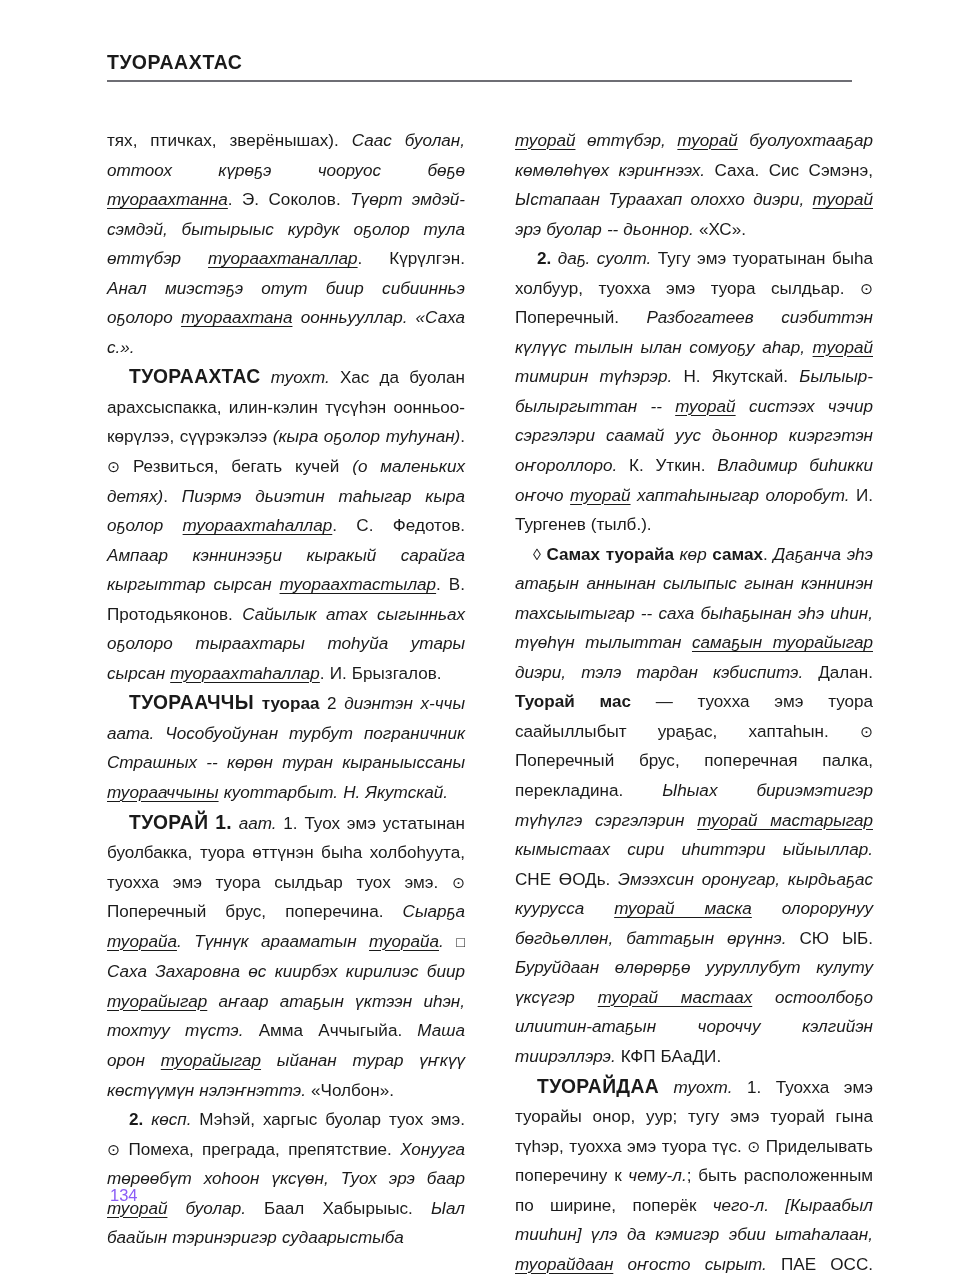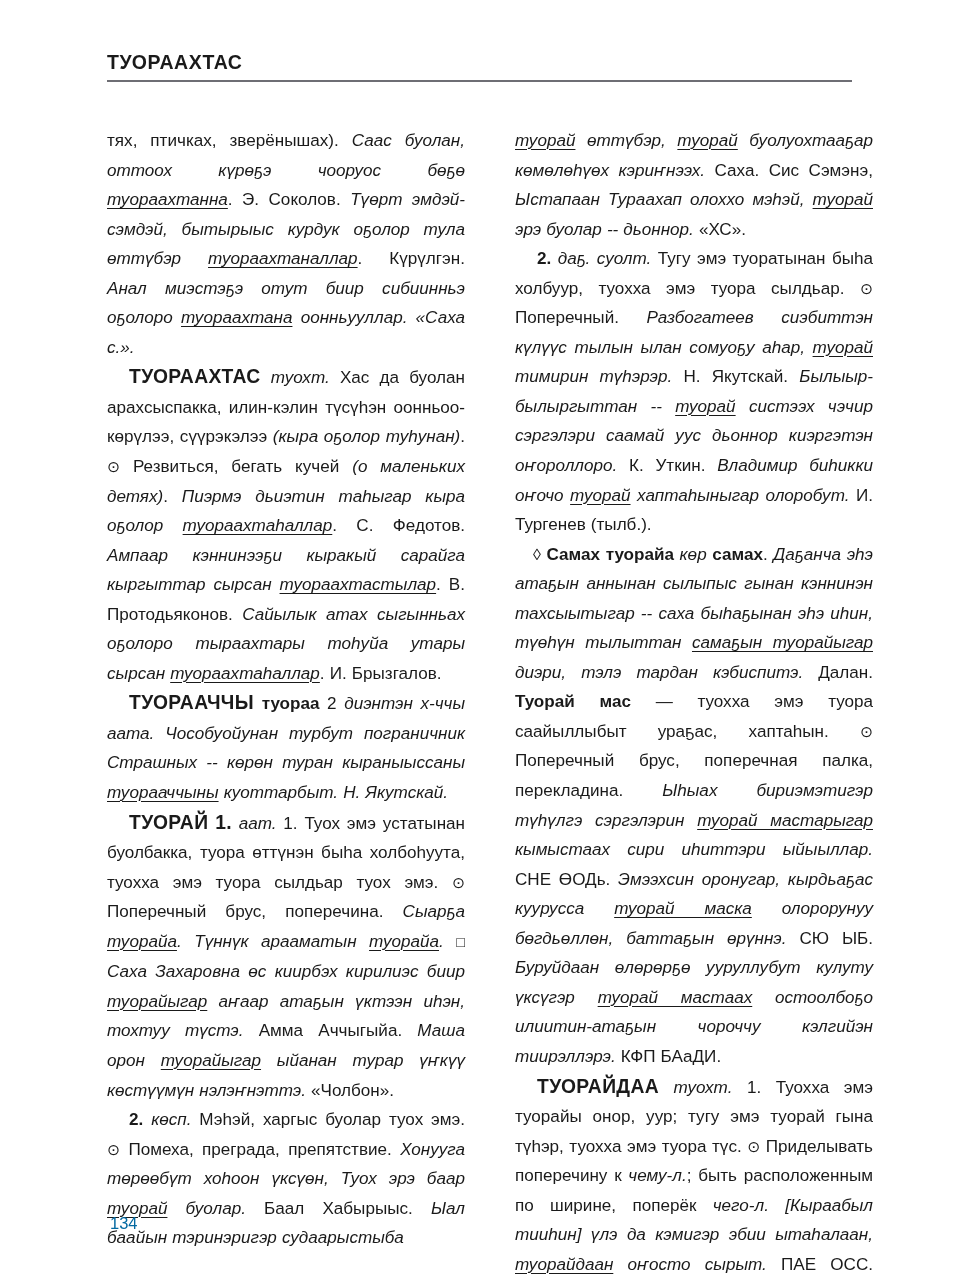--- a/index.html
+++ b/index.html
@@ -104,23 +104,23 @@
   }
   .mark-di {
     font-style: normal;
     font-size: 16px;
   }
 
   
   .folio {
     position: absolute;
     left: 110px;
-    top: 1214px;
+    top: 1186px;
     font-size: 16.5px;
-    color: #0369a1;
+    color: #8b5cf6;
   }
 </style>
 </head>
 <body>
 
 <div class="page">
 
   <div class="runhead">
     <div class="runhead-title">ТУОРААХТАС</div>
     <div class="runhead-rule"></div>
@@ -137,21 +137,21 @@
       <p class="para entry"><span class="hw">ТУОРААЧЧЫ</span><span class="ro"> </span><span class="bi">туораа</span><span class="ro"> </span><span class="ro">2</span><span class="ro"> </span><span class="it">диэнтэн х-ччы аата.</span><span class="ro"> </span><span class="it">Чособуойунан турбут пограничник Страшных -- көрөн туран кыраныыссаны </span><span class="ul">туорааччыны</span><span class="it"> куоттарбыт. Н. Якутскай.</span></p>
 
       <p class="para entry"><span class="hw">ТУОРАЙ</span><span class="ro"> </span><span class="hw">1.</span><span class="ro"> </span><span class="it">аат.</span><span class="ro"> </span><span class="ro">1.</span><span class="ro"> </span><span class="ro">Туох эмэ устатынан буолбакка, туора өттүнэн быһа холбоһуута, туохха эмэ туора сылдьар туох эмэ. </span><span class="mark-dot">⊙</span><span class="ro"> </span><span class="ro">Поперечный брус, поперечина. </span><span class="it">Сыарҕа </span><span class="ul">туорайа</span><span class="it">. Түннүк арааматын </span><span class="ul">туорайа</span><span class="it">. </span><span class="mark-sq">□</span><span class="ro"> </span><span class="it">Саха Захаровна өс киирбэх кирилиэс биир </span><span class="ul">туорайыгар</span><span class="it"> аҥаар атаҕын үктээн иһэн, тохтуу түстэ. </span><span class="ro">Амма Аччыгыйа. </span><span class="it">Маша орон </span><span class="ul">туорайыгар</span><span class="it"> ыйанан турар үҥкүү көстүүмүн нэлэҥнэттэ. </span><span class="ro">«Чолбон».</span></p>
 
       <p class="para sense"><span class="num">2.</span><span class="ro"> </span><span class="it">көсп.</span><span class="ro"> </span><span class="ro">Мэһэй, харгыс буолар туох эмэ. </span><span class="mark-dot">⊙</span><span class="ro"> </span><span class="ro">Помеха, преграда, препятствие. </span><span class="it">Хонууга төрөөбүт хоһоон үксүөн, Туох эрэ баар </span><span class="ul">туорай</span><span class="it"> буолар. </span><span class="ro">Баал Хабырыыс. </span><span class="it">Ыал баайын тэринэригэр судаарыстыба</span></p>
 
     </div>
 
     <div class="col">
 
-      <p class="para cont"><span class="ul">туорай</span><span class="it"> өттүбэр, </span><span class="ul">туорай</span><span class="it"> буолуохтааҕар көмөлөһүөх кэриҥнээх. </span><span class="ro">Саха. Сис Сэмэнэ, </span><span class="it">Ыстапаан Тураахап олоххо мэһэй, </span><span class="ul">туорай</span><span class="it"> эрэ буолар -- дьоннор. </span><span class="ro">«ХС».</span></p>
+      <p class="para cont"><span class="ul">туорай</span><span class="it"> өттүбэр, </span><span class="ul">туорай</span><span class="it"> буолуохтааҕар көмөлөһүөх кэриҥнээх. </span><span class="ro">Саха. Сис Сэмэнэ, </span><span class="it">Ыстапаан Тураахап олоххо диэри, </span><span class="ul">туорай</span><span class="it"> эрэ буолар -- дьоннор. </span><span class="ro">«ХС».</span></p>
 
       <p class="para sense"><span class="num">2.</span><span class="ro"> </span><span class="it">даҕ. суолт.</span><span class="ro"> </span><span class="ro">Тугу эмэ туоратынан быһа холбуур, туохха эмэ туора сылдьар. </span><span class="mark-dot">⊙</span><span class="ro"> </span><span class="ro">Поперечный. </span><span class="it">Разбогатеев сиэбиттэн күлүүс тылын ылан сомуоҕу аһар, </span><span class="ul">туорай</span><span class="it"> тимирин түһэрэр. </span><span class="ro">Н. Якутскай. </span><span class="it">Былыыр-былыргыттан -- </span><span class="ul">туорай</span><span class="it"> систээх чэчир сэргэлэри саамай уус дьоннор киэргэтэн оҥороллоро. </span><span class="ro">К. Уткин. </span><span class="it">Владимир биһикки оҥочо </span><span class="ul">туорай</span><span class="it"> хаптаһыныгар олоробут. </span><span class="ro">И. Тургенев (тылб.).</span></p>
 
       <p class="para phrase"><span class="mark-di">◊</span><span class="ro"> </span><span class="bi">Самах туорайа</span><span class="it"> көр </span><span class="bi">самах</span><span class="ro">. </span><span class="it">Даҕанча эһэ атаҕын аннынан сылыпыс гынан кэннинэн тахсыытыгар -- саха быһаҕынан эһэ иһин, түөһүн тылыттан </span><span class="ul">самаҕын туорайыгар</span><span class="it"> диэри, тэлэ тардан кэбиспитэ. </span><span class="ro">Далан. </span><span class="bi">Туорай мас</span><span class="ro"> </span><span class="ro">—</span><span class="ro"> туохха эмэ туора саайыллыбыт ураҕас, хаптаһын. </span><span class="mark-dot">⊙</span><span class="ro"> </span><span class="ro">Поперечный брус, поперечная палка, перекладина. </span><span class="it">Ыһыах бириэмэтигэр түһүлгэ сэргэлэрин </span><span class="ul">туорай мастарыгар</span><span class="it"> кымыстаах сири иһиттэри ыйыыллар. </span><span class="ro">СНЕ ӨОДь. </span><span class="it">Эмээхсин оронугар, кырдьаҕас куурусса </span><span class="ul">туорай маска</span><span class="it"> олорорунуу бөгдьөллөн, баттаҕын өрүннэ. </span><span class="ro">СЮ ЫБ. </span><span class="it">Буруйдаан өлөрөрҕө ууруллубут кулуту үксүгэр </span><span class="ul">туорай мастаах</span><span class="it"> остоолбоҕо илиитин-атаҕын чороччу кэлгийэн тиирэллэрэ. </span><span class="ro">КФП БАаДИ.</span></p>
 
       <p class="para entry"><span class="hw">ТУОРАЙДАА</span><span class="ro"> </span><span class="it">туохт.</span><span class="ro"> </span><span class="ro">1.</span><span class="ro"> </span><span class="ro">Туохха эмэ туорайы онор, уур; тугу эмэ туорай гына түһэр, туохха эмэ туора түс. </span><span class="mark-dot">⊙</span><span class="ro"> </span><span class="ro">Приделывать поперечину к </span><span class="it">чему-л.</span><span class="ro">; быть расположенным по ширине, поперёк </span><span class="it">чего-л.</span><span class="ro"> </span><span class="it">[Кыраабыл тииһин] үлэ да кэмигэр эбии ытаһалаан, </span><span class="ul">туорайдаан</span><span class="it"> оҥосто сырыт. </span><span class="ro">ПАЕ ОСС. </span><span class="it">Баҕадьыһыттар, илии-илиилэриттэн сиэттиһэн,</span></p>
 
     </div>
   </div>
 

